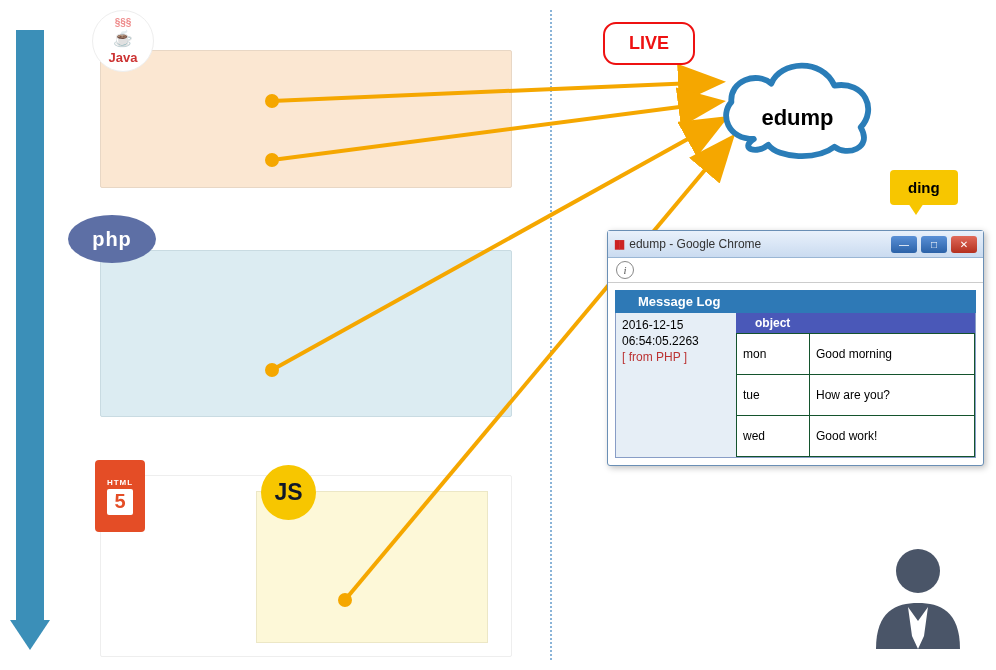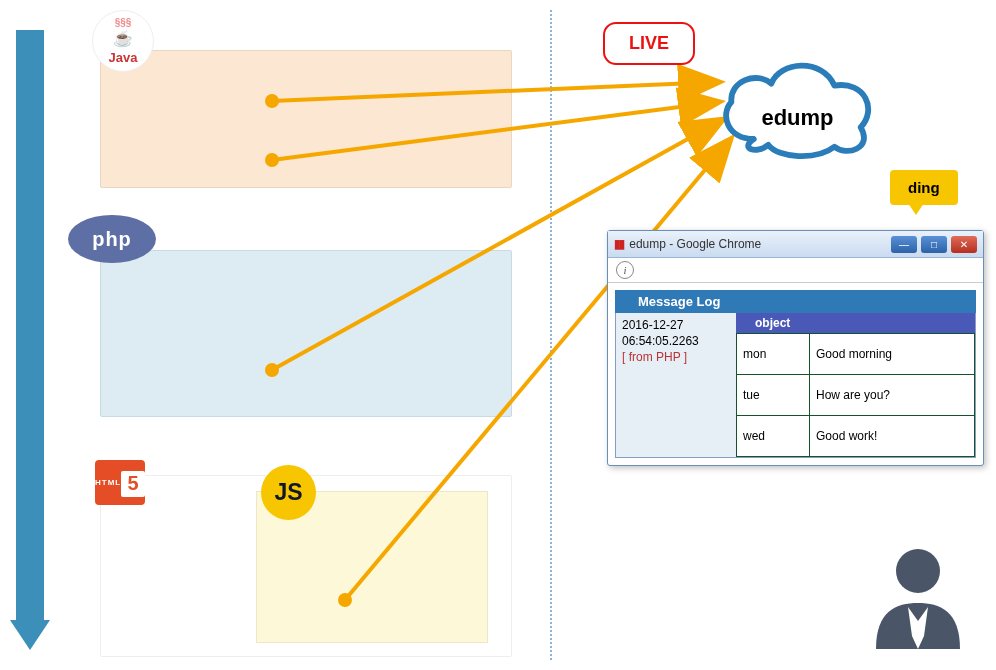--- a/index.html
+++ b/index.html
@@ -8,21 +8,21 @@
 .time-arrow .head{width:0;height:0;border-left:20px solid transparent;border-right:20px solid transparent;border-top:30px solid #3b8fb8;margin:0 auto}
 .block{position:absolute;left:100px;width:410px;border-radius:2px}
 .block.java{top:50px;height:136px;background:#fbe7d2;border:1px solid #e8d7c5}
 .block.php{top:250px;height:165px;background:#dcecf2;border:1px solid #c9dbe2}
 .block.html{top:475px;height:180px;background:#fff;border:1px solid #eee}
 .inner-js{position:absolute;left:155px;top:15px;width:230px;height:150px;background:#fdf8d8;border:1px solid #ece7c6}
 .badge{position:absolute;width:60px;height:60px;border-radius:50%;display:flex;align-items:center;justify-content:center;font-weight:bold;font-size:13px}
 .badge.java{left:92px;top:10px;background:#fff;border:1px solid #eee;color:#c33}
 .badge.java .steam{color:#e88;font-size:10px;position:absolute;top:6px}
 .badge.php{left:68px;top:215px;width:88px;height:48px;border-radius:50%;background:#5d6fa5;color:#fff;font-size:20px;letter-spacing:1px}
-.badge.html5{left:95px;top:460px;width:50px;height:45px;border-radius:4px;background:#e44d26;color:#fff;font-size:20px;flex-direction:row}
+.badge.html5{left:95px;top:460px;width:50px;height:72px;border-radius:4px;background:#e44d26;color:#fff;font-size:20px;flex-direction:column}
 .badge.html5 .top{font-size:8px;letter-spacing:1px}
 .badge.js{left:261px;top:465px;width:55px;height:55px;background:#f7c600;color:#0f172a;font-size:23px;border-radius:50%}
 .live{position:absolute;left:603px;top:22px;padding:9px 24px;border:2px solid #e11;border-radius:13px;color:#e11;font-weight:bold;font-size:18px;background:#fff}
 .cloud{position:absolute;left:710px;top:50px;width:175px;height:110px}
 .cloud svg{width:100%;height:100%}
 .cloud .txt{position:absolute;left:0;right:0;top:55px;text-align:center;color:#000000;font-size:22px;font-weight:bold}
 .ding{position:absolute;left:890px;top:170px;background:#f7c600;padding:9px 18px;border-radius:4px;font-weight:bold;font-size:15px}
 .ding:after{content:"";position:absolute;left:18px;bottom:-10px;width:0;height:0;border-left:8px solid transparent;border-right:8px solid transparent;border-top:12px solid #f7c600}
 .log-window{position:absolute;left:607px;top:230px;width:375px;border:1px solid #6a8fb5;border-radius:3px;box-shadow:2px 2px 6px rgba(0,0,0,.25);background:#fff}
 .log-titlebar{height:26px;background:linear-gradient(#e9f1fb,#cadbf0);border-bottom:1px solid #9ab6d4;display:flex;align-items:center;padding:0 6px;font-size:12px;color:#333}
@@ -117,21 +117,21 @@
     <span class="winbtn">□</span>
     <span class="winbtn close">✕</span>
   </div>
   <div class="log-urlbar">
     <span class="info">i</span>
   </div>
   <div class="log-body">
     <div class="msg-hdr">Message Log</div>
     <div class="msg-row">
       <div class="msg-meta">
-        <div>2016-12-27</div>
+        <div>2016-12-15</div>
         <div>06:54:05.2263</div>
         <div class="src">[ from PHP ]</div>
       </div>
       <div class="msg-obj">
         <div class="obj-hdr">object</div>
         <table class="obj-table">
           <tbody>
               <tr>
                 <td>mon</td>
                 <td>Good morning</td>

